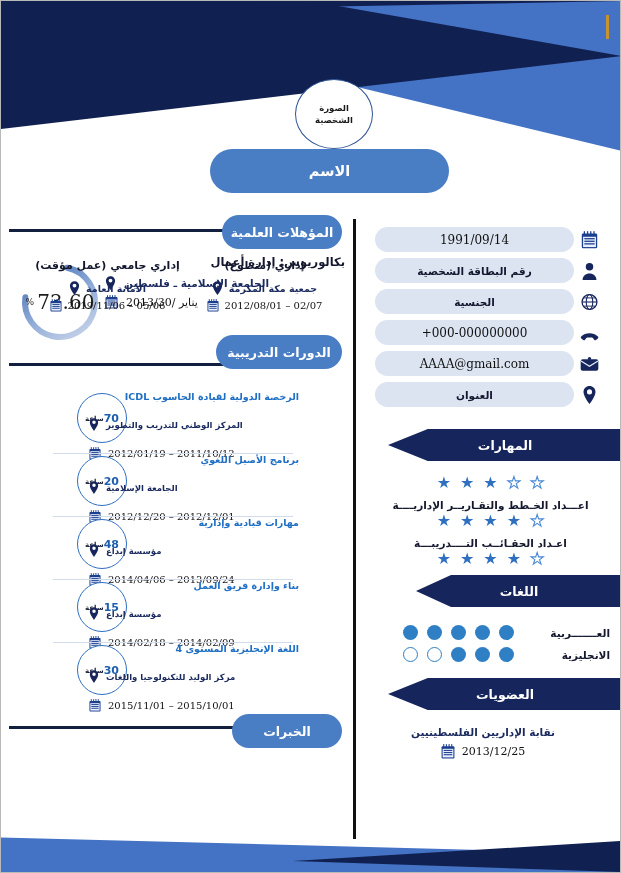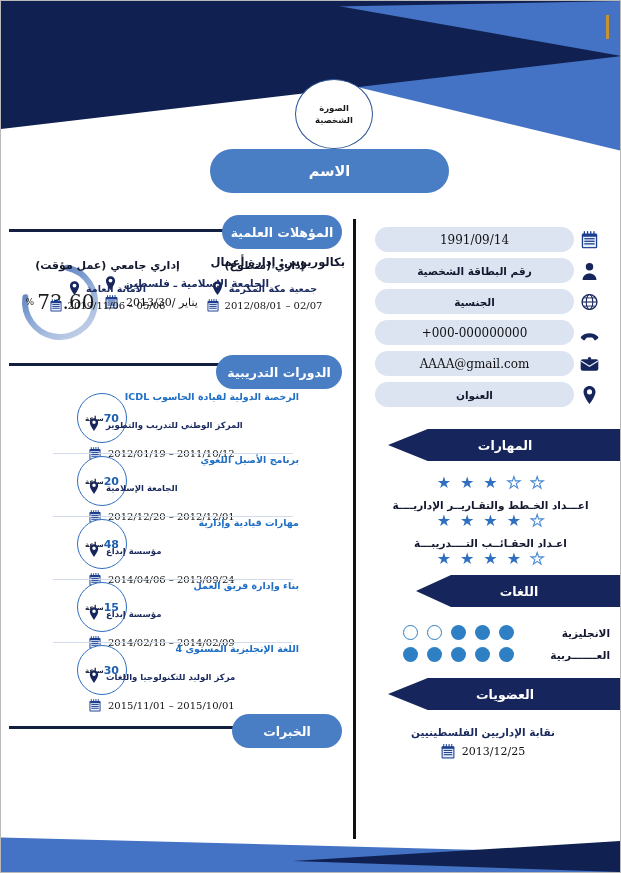--- a/index.html
+++ b/index.html
@@ -247,21 +247,21 @@
                 <rect x="14" y="0" width="2" height="7" rx="1"></rect>
                 <rect x="19" y="0" width="2" height="7" rx="1"></rect>
               </g>
             </svg>
         </span>
         <span class="txt ltr">2013/يناير /30</span>
       </div>
     </div>
 
     <div class="rule" style="top:148px;width:232px;"></div>
-    <div class="pill" style="top:140px;right:11px;width:126px;">
+    <div class="pill" style="top:120px;right:11px;width:126px;">
       <span>الدورات التدريبية</span>
     </div>
 
     <div class="course" style="top:176px;">
       <div class="hours">
         <span class="n">70</span>
         <span class="u">ساعة</span>
       </div>
       <div class="body">
         <div class="title">الرخصة الدولية لقيادة الحاسوب ICDL</div>
@@ -639,39 +639,39 @@
       </div>
     </div>
 
     <div style="margin-top:6px;">
       <div class="arrow-head" style="margin-left:55px;">
         <span>اللغات</span>
       </div>
 
       <div style="padding:10px 12px 0 12px;">
         <div class="lang-row">
+          <span class="lbl">العـــــــربية</span>
+          <span class="dots">
+            <span class="dot"></span>
+            <span class="dot"></span>
+            <span class="dot"></span>
+            <span class="dot"></span>
+            <span class="dot"></span>
+          </span>
+        </div>
+        <div class="lang-row">
           <span class="lbl">الانجليزية</span>
           <span class="dots">
             <span class="dot"></span>
             <span class="dot"></span>
             <span class="dot"></span>
             <span class="dot off"></span>
             <span class="dot off"></span>
           </span>
         </div>
-        <div class="lang-row">
-          <span class="lbl">العـــــــربية</span>
-          <span class="dots">
-            <span class="dot"></span>
-            <span class="dot"></span>
-            <span class="dot"></span>
-            <span class="dot"></span>
-            <span class="dot"></span>
-          </span>
-        </div>
       </div>
     </div>
 
     <div style="margin-top:16px;">
       <div class="arrow-head" style="margin-left:27px;">
         <span>العضويات</span>
       </div>
 
       <div class="member" style="padding:8px 29px 0 12px;">
         <div class="org">نقابة الإداريين الفلسطينيين</div>

